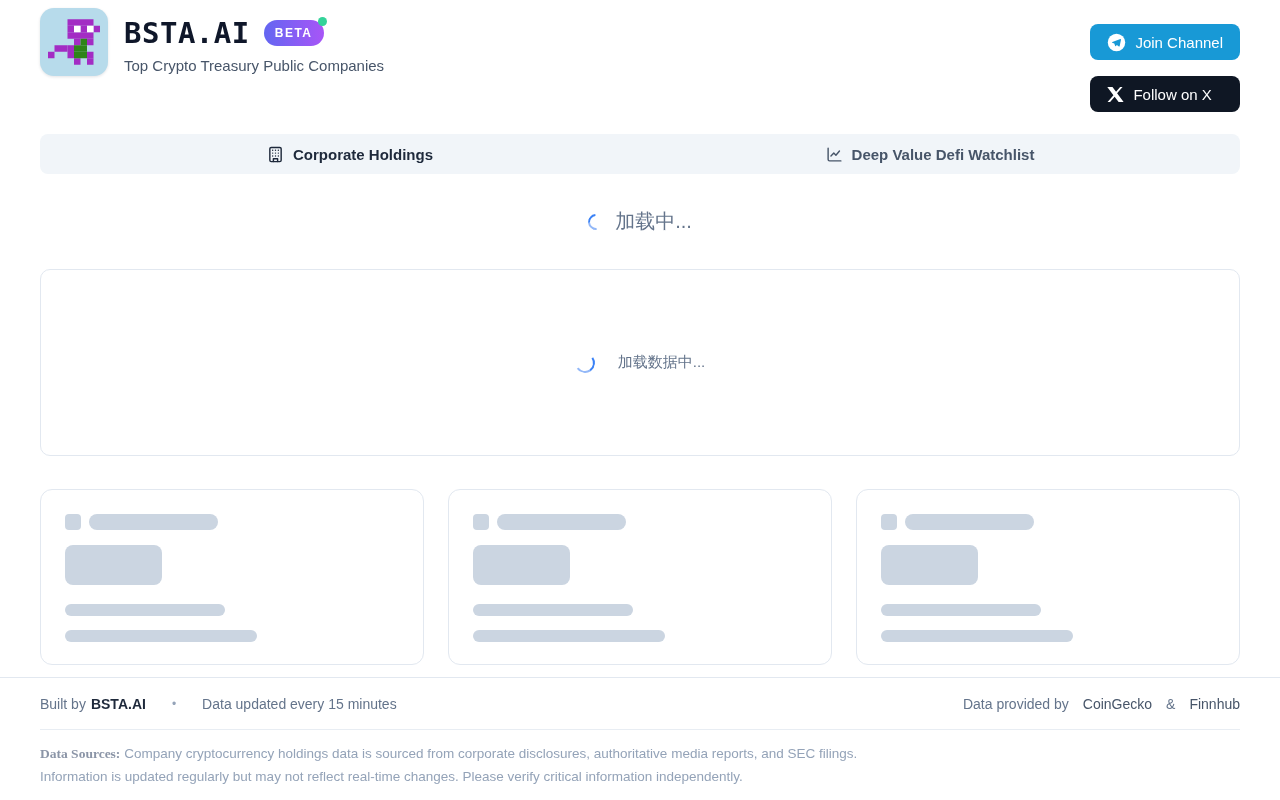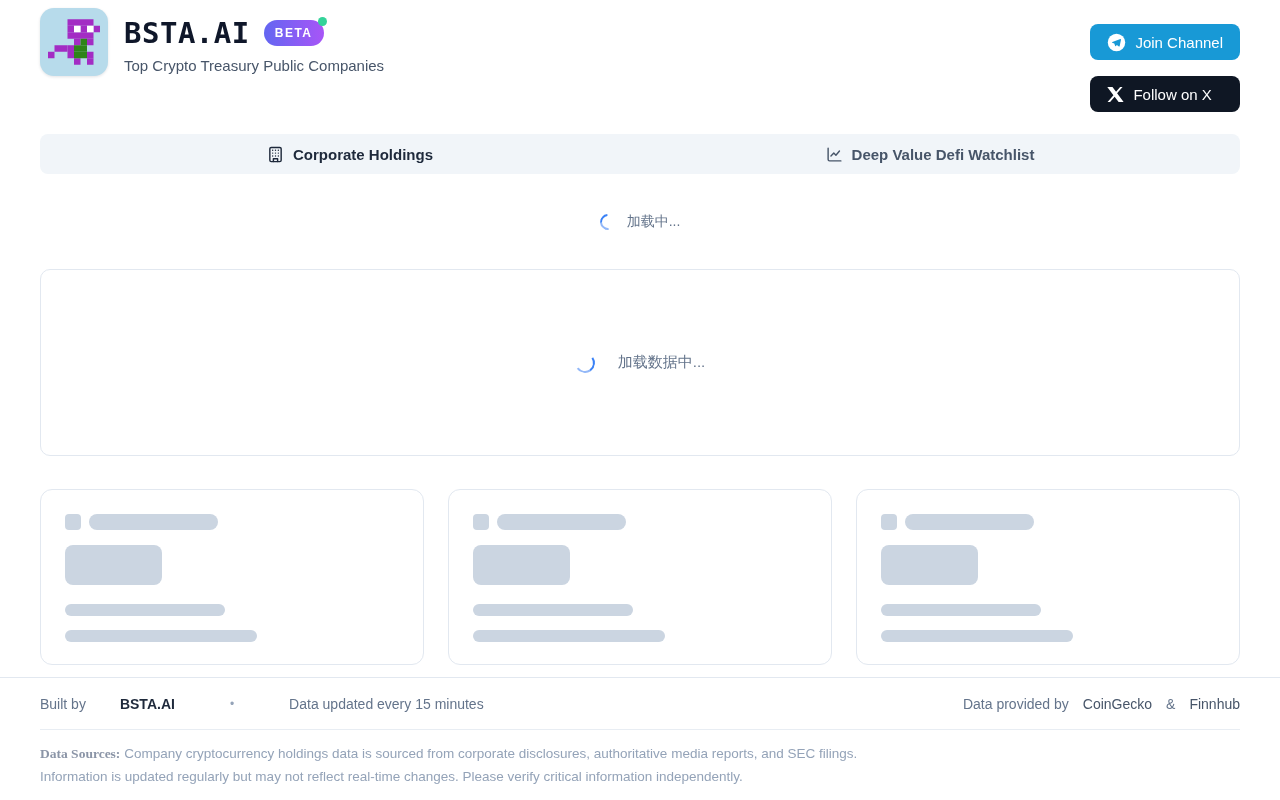--- a/index.html
+++ b/index.html
@@ -87,21 +87,21 @@
     background: #ffffff;
     color: #1e293b;
     box-shadow: 0 1px 2px rgba(15,23,42,.10);
   }
   .tab svg { flex: 0 0 auto; }
 
   
   .loading-strip {
     height: 95px;
     display: flex; align-items: center; justify-content: center; gap: 11px;
-    color: #64748b; font-size: 14px;
+    color: #64748b; font-size: 20px;
   }
   .spinner-sm {
     width: 16px; height: 16px;
     border-radius: 50%;
     border: 2px solid transparent;
     border-left-color: #3b82f6;
     border-bottom-color: #93b8f8;
     transform: rotate(40deg);
   }
   .spinner-lg {
@@ -162,21 +162,21 @@
   
   .footer {
     margin-top: 12px;
     border-top: 1px solid #e2e8f0;
     padding: 18px 40px 0;
   }
   .footer-row {
     display: flex; justify-content: space-between; align-items: center;
     font-size: 14px; color: #64748b;
   }
-  .footer-left { display: flex; align-items: center; gap: 29px; }
+  .footer-left { display: flex; align-items: center; }
   .built-by-name { font-weight: 700; color: #1e293b; margin-left: 5px; }
   .footer-sep { color: #94a3b8; font-size: 12px; margin: 0 26px; }
   .footer-right { display: flex; align-items: flex-end; gap: 14px; }
   .provider-link { color: #475569; font-weight: 500; cursor: pointer; }
   .footer-divider { border: none; border-top: 1px solid #e8edf3; margin-top: 17px; }
   .sources { margin-top: 12px; font-size: 13.5px; color: #94a3b8; line-height: 23px; }
   .sources-label { font-weight: 700; color: #8b95a7; font-family: Liberation Serif, serif; }
 </style>
 </head>
 <body>

